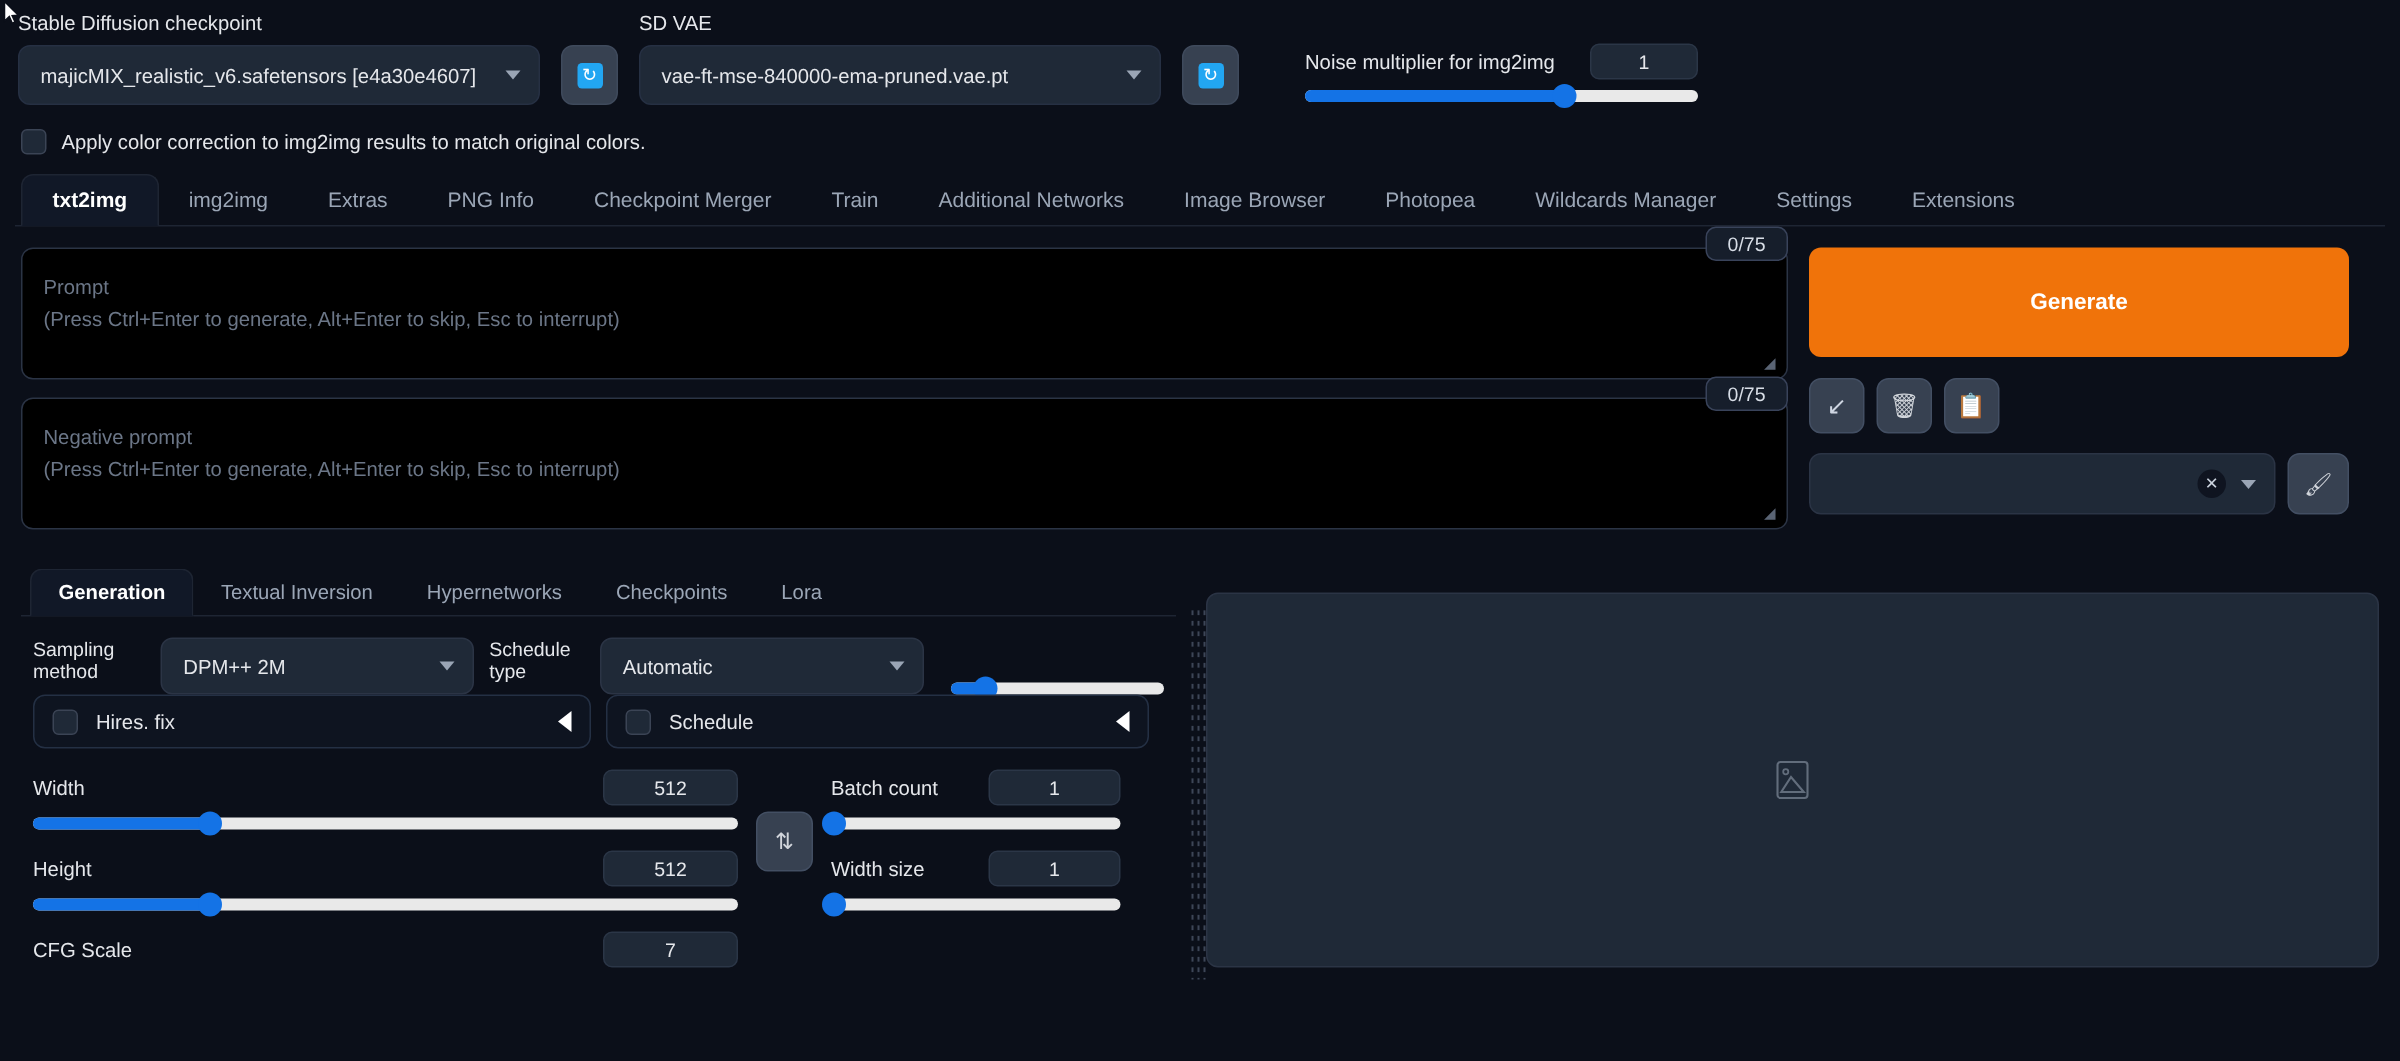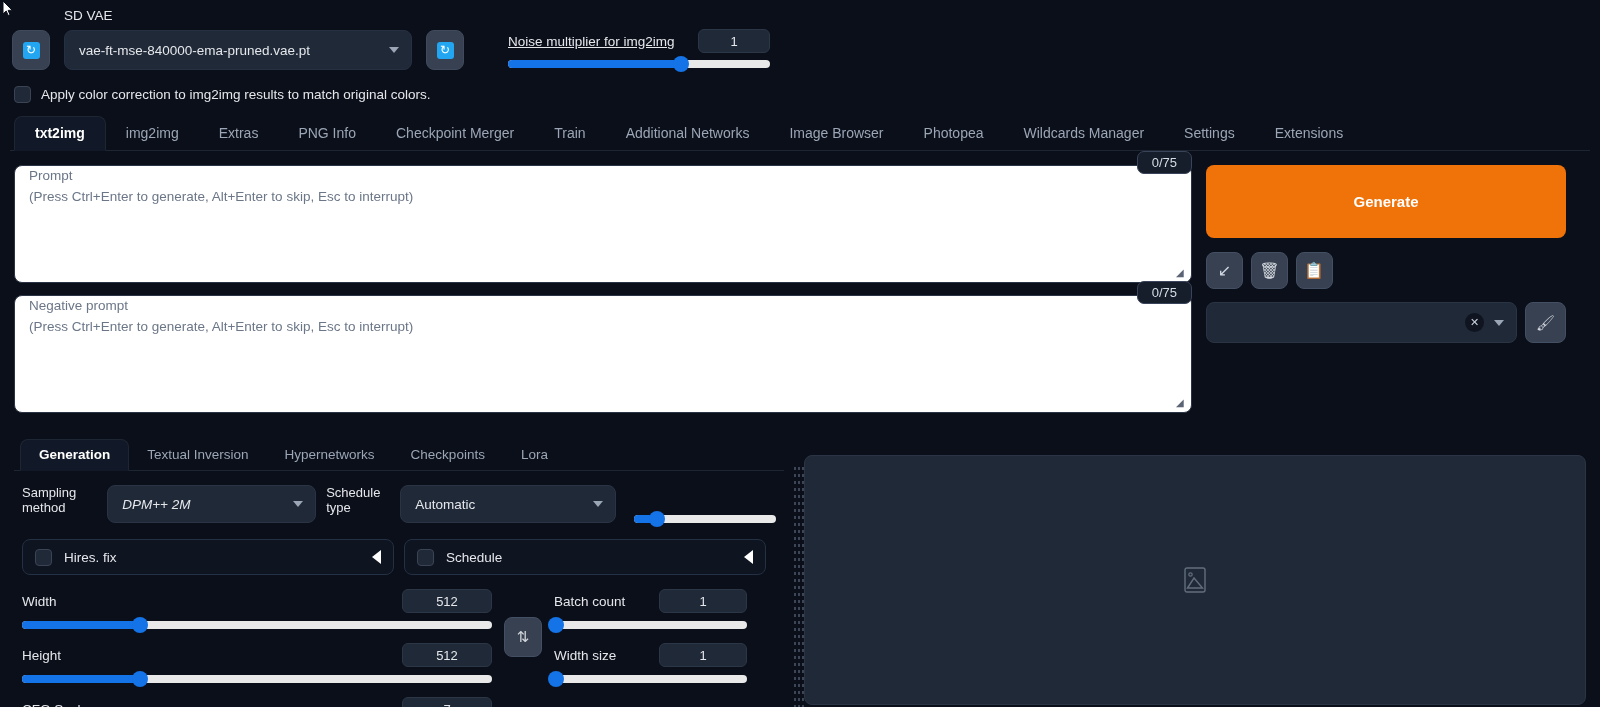--- a/index.html
+++ b/index.html
@@ -37,21 +37,21 @@
   }
   .refresh-glyph {
     width: 17px; height: 17px; border-radius: 3px; background: #22a6f2;
     display: flex; align-items: center; justify-content: center;
     font-size: 12px; color: #ffffff; line-height: 1;
   }
 
   
   .noise-block { margin-left: 30px; width: 262px; padding-bottom: 2px; }
   .noise-head { display: flex; align-items: center; justify-content: space-between; margin-bottom: 7px; }
-  .noise-label { font-size: 13.5px; color: #e5e7eb; text-decoration: underline; }
+  .noise-label { font-size: 13.5px; color: #e5e7eb; }
   .num-box {
     background: #1f2937; border: 1px solid #2b3647; border-radius: 6px;
     height: 24px; min-width: 72px; text-align: center; font-size: 13px; color: #e5e7eb;
     display: flex; align-items: center; justify-content: center;
   }
   .slider { position: relative; height: 8px; border-radius: 5px; background: #e9e9e9; }
   .slider .fill { position: absolute; left: 0; top: 0; bottom: 0; background: #1473e6; border-radius: 5px 0 0 5px; }
   .slider .knob {
     position: absolute; top: 50%; transform: translate(-50%, -50%);
     width: 16px; height: 16px; border-radius: 50%; background: #1473e6;
@@ -77,22 +77,22 @@
     color: #ffffff; font-weight: bold; background: #111827;
     border: 1px solid #1e2533; border-bottom: 1px solid #111827;
     border-radius: 8px 8px 0 0; margin-bottom: -1px;
   }
 
   
   .prompt-zone { display: flex; gap: 14px; padding: 14px 4px 0 4px; }
   .prompt-col { position: relative; width: 1178px; }
   .prompt-wrap { position: relative; margin-bottom: 12px; }
   .prompt-box {
-    background: #ffffff; border: 1px solid #2b3445; border-radius: 8px;
-    height: 118px; padding: 0 14px; font-size: 13.5px; color: #6b7687; line-height: 1.55;
+    background: #000000; border: 1px solid #2b3445; border-radius: 8px;
+    height: 88px; padding: 16px 14px; font-size: 13.5px; color: #6b7687; line-height: 1.55;
     position: relative;
   }
   .prompt-box .ph-line2 { color: #6b7687; }
   .resize-grip {
     position: absolute; right: 3px; bottom: 2px; width: 12px; height: 12px;
     color: #5a6474; font-size: 10px; line-height: 1;
   }
   .token-counter {
     position: absolute; right: 0px; top: -14px; z-index: 6;
     background: #161e2b; border: 1px solid #39435a; border-radius: 7px;
@@ -139,26 +139,26 @@
 
   .panel-body { padding: 14px 8px 0 8px; }
   .row-methods { display: flex; gap: 10px; align-items: flex-end; }
   .m-field { display: flex; flex-direction: row; }
   .m-label { font-size: 13px; color: #e5e7eb; margin-bottom: 7px; }
   .m-select {
     position: relative; height: 38px; background: #1f2937; border: 1px solid #2b3445;
     border-radius: 8px; display: flex; align-items: center; padding: 0 28px 0 14px;
     font-size: 13.5px; color: #e5e7eb;
   }
-  .sm-select { width: 240px; font-style: italic; }
+  .sm-select { width: 240px; }
   .st-select { width: 236px; }
   .steps-field { width: 238px; margin-left: 8px; }
   .steps-head { display: flex; align-items: center; justify-content: space-between; margin-bottom: 9px; }
 
-  .row-toggles { display: flex; gap: 10px; margin-top: 16px; }
+  .row-toggles { display: flex; gap: 10px; margin-top: 0; }
   .toggle-box {
     position: relative; height: 36px; border: 1px solid #243044; border-radius: 8px;
     background: #0e1420; display: flex; align-items: center; padding: 0 12px; gap: 12px;
   }
   .hires-box { width: 372px; }
   .refiner-box { width: 362px; }
   .toggle-label { font-size: 13.5px; color: #e5e7eb; }
   .collapse-tri {
     position: absolute; right: 12px; top: 50%; transform: translateY(-50%);
     width: 0; height: 0; border-top: 7px solid transparent; border-bottom: 7px solid transparent;
@@ -196,20 +196,27 @@
 <body>
 
 <div class="app">
 
   <svg class="cursor" viewBox="0 0 12 18">
     <path d="M1,1 L1,14 L4.2,11 L6.2,15.5 L8,14.7 L6.1,10.4 L10.2,10.2 Z" fill="#ffffff" stroke="#0b0f19" stroke-width="1"></path>
   </svg>
 
   <div class="quick-row">
 
+    <div class="field">
+      <span class="field-label">Stable Diffusion checkpoint</span>
+      <div class="select-box ckpt-select">
+        <span>majicMIX_realistic_v6.safetensors [e4a30e4607]</span>
+        <span class="caret"></span>
+      </div>
+    </div>
 
     <div class="refresh-btn">
       <span class="refresh-glyph">↻</span>
     </div>
 
     <div class="field">
       <span class="field-label">SD VAE</span>
       <div class="select-box vae-select">
         <span>vae-ft-mse-840000-ema-pruned.vae.pt</span>
         <span class="caret"></span>

